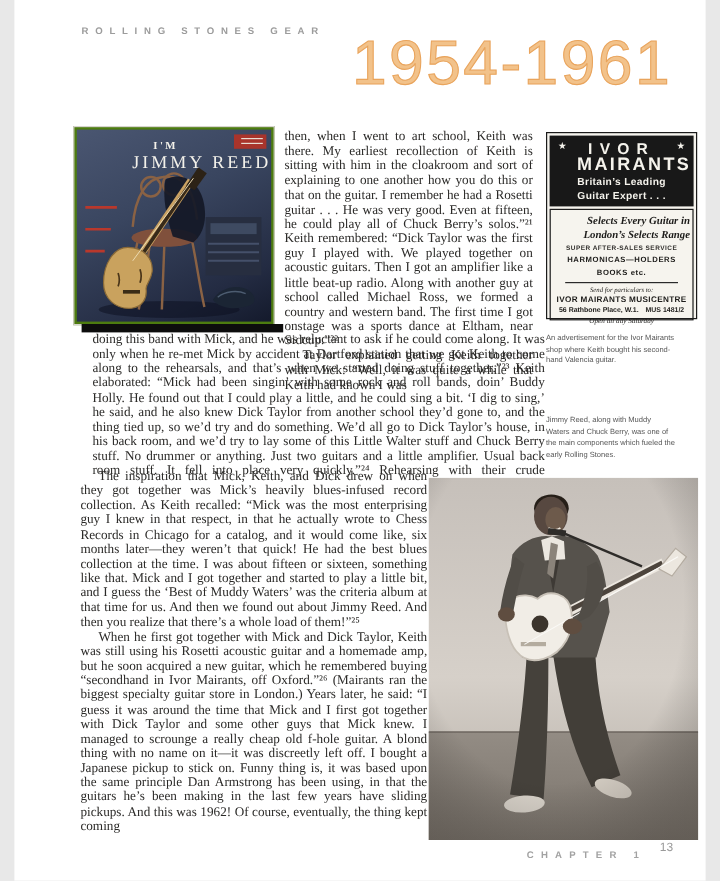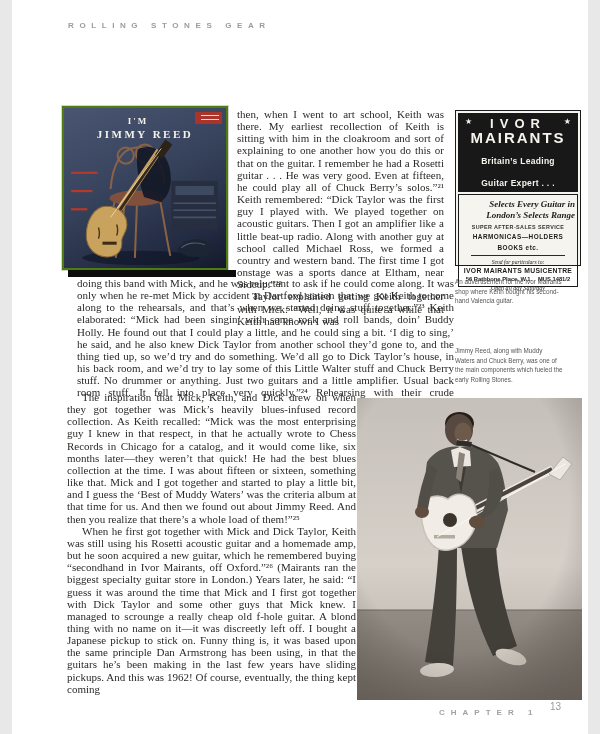--- a/index.html
+++ b/index.html
@@ -11,22 +11,22 @@
            font-size:8px; font-weight:700; letter-spacing:5.6px; color:#9c9c9c; white-space:nowrap; }
   .years-wrap { position:absolute; right:26px; top:20px; width:300px; height:62px; }
 
   
   .album-frame { position:absolute; left:49px; top:105px; width:168px; height:166px;
                  background:#4d7c0f; border:1px solid #d7d4cf; padding:2px; box-sizing:border-box; }
   .album-cover { position:relative; width:100%; height:100%; overflow:hidden;
                  background:linear-gradient(155deg,#4a5671 0%,#39455f 40%,#232b42 80%,#141a2c 100%); }
   .album-im { position:absolute; top:8px; left:0; right:14px; text-align:center; color:#f3f1ea;
               font-weight:700; font-size:9px; letter-spacing:2px; }
-  .album-title { position:absolute; top:20px; left:0; right:0; text-align:center; color:#f3f1ea;
-                 font-weight:700; font-size:11px; letter-spacing:2.5px; white-space:nowrap; }
+  .album-title { position:absolute; top:20px; left:0; right:0; text-align:right; color:#f3f1ea;
+                 font-weight:400; font-size:15px; letter-spacing:2.5px; white-space:nowrap; }
   .badge { position:absolute; top:4px; right:4px; width:27px; height:12px; background:#a8342b; }
   .badge i { display:block; height:1px; background:#e8dcd2; margin:3px 3px 0 6px; }
   .album-art { position:absolute; left:0; top:0; width:100%; height:100%; }
   .album-shadow { position:absolute; left:56px; top:270px; width:168px; height:7px; background:#0d0d0d; }
 
   
   .bodytext { color:#2b2a28; font-size:11px; line-height:12.15px; text-align:justify; }
   .bodytext p { margin:0; }
   .bodytext p.ind { text-indent:15px; }
   .col-right  { position:absolute; left:225px; top:108px; width:207px; }
@@ -34,22 +34,22 @@
   .col-left   { position:absolute; left:55px;  top:391px; width:289px; }
 
   
   .ad { position:absolute; left:443px; top:110px; width:126px; height:156px; box-sizing:border-box;
         background:#f6f4ee; border:1px solid #1b1b1b; padding:2px;
         font-family:"Liberation Sans",sans-serif; }
   .ad-header { position:relative; background:#181818; color:#f5f3ec; text-align:center; padding:4px 2px 4px; }
   .ad-star { position:absolute; top:4px; font-size:8px; color:#f5f3ec; }
   .ad-star.l { left:7px; } .ad-star.r { right:7px; }
   .ad-t1 { font-weight:700; font-size:13px; letter-spacing:6px; line-height:13px; }
-  .ad-t2 { font-weight:700; font-size:15px; letter-spacing:2px; line-height:15px; }
-  .ad-s  { font-weight:700; font-size:8.5px; line-height:9.5px; margin-top:12px; letter-spacing:0.3px; }
+  .ad-t2 { font-weight:700; font-size:15px; letter-spacing:2px; line-height:15px;text-align:right; }
+  .ad-s  { font-weight:700; font-size:8.5px; line-height:9.5px; margin-top:2px; letter-spacing:0.3px; }
   .ad-body { border:1px solid #1b1b1b; margin-top:2px; text-align:center; color:#1d1c1a;
              padding:4px 2px 3px; height:84px; }
   .ad-selects { font-family:"Liberation Serif",serif; font-style:italic; font-weight:700;
                 font-size:9px; line-height:10.5px;text-align:right; }
   .ad-service { font-weight:700; font-size:5.4px; letter-spacing:0.4px; margin-top:4px; color:#33312e; }
   .ad-harm { font-weight:700; font-size:6.4px; letter-spacing:0.5px; line-height:7.5px; margin-top:3px; }
   .ad-div { border-top:1px solid #2a2a2a; margin:4px 10px 0; }
   .ad-send { font-family:"Liberation Serif",serif; font-style:italic; font-size:5.6px; margin-top:3px; }
   .ad-store { font-weight:700; font-size:6.8px; letter-spacing:0.3px; margin-top:2px; }
   .ad-addr { font-weight:700; font-size:5.8px; margin-top:2px; }
@@ -68,20 +68,25 @@
              font-size:8px; font-weight:700; letter-spacing:6px; color:#a2a2a2; white-space:nowrap; }
   .pagenum { position:absolute; right:27px; top:701px; font-family:"Liberation Sans",sans-serif;
              font-size:10px; color:#9a9a9a; }
 </style>
 </head>
 <body>
 
 <div class="page">
 
   <div class="brand">ROLLING STONES GEAR</div>
+  <div class="years-wrap">
+    <svg width="300" height="62" viewBox="0 0 300 62">
+      <text x="298" y="50" text-anchor="end" font-family="Liberation Sans, sans-serif" font-size="52" letter-spacing="2" fill="#f2c28a" stroke="#e9a45c" stroke-width="0.9">1954-1961</text>
+    </svg>
+  </div>
 
   <div class="album-frame">
     <div class="album-cover">
       <svg class="album-art" viewBox="0 0 160 158" preserveAspectRatio="none">
 
         <ellipse cx="76" cy="148" rx="58" ry="7" fill="#0d1120" opacity="0.55"></ellipse>
 
         <g stroke="#b9382c" stroke-width="2.2">
           <line x1="7" y1="64" x2="33" y2="64"></line>
             <line x1="7" y1="82" x2="28" y2="82"></line>

